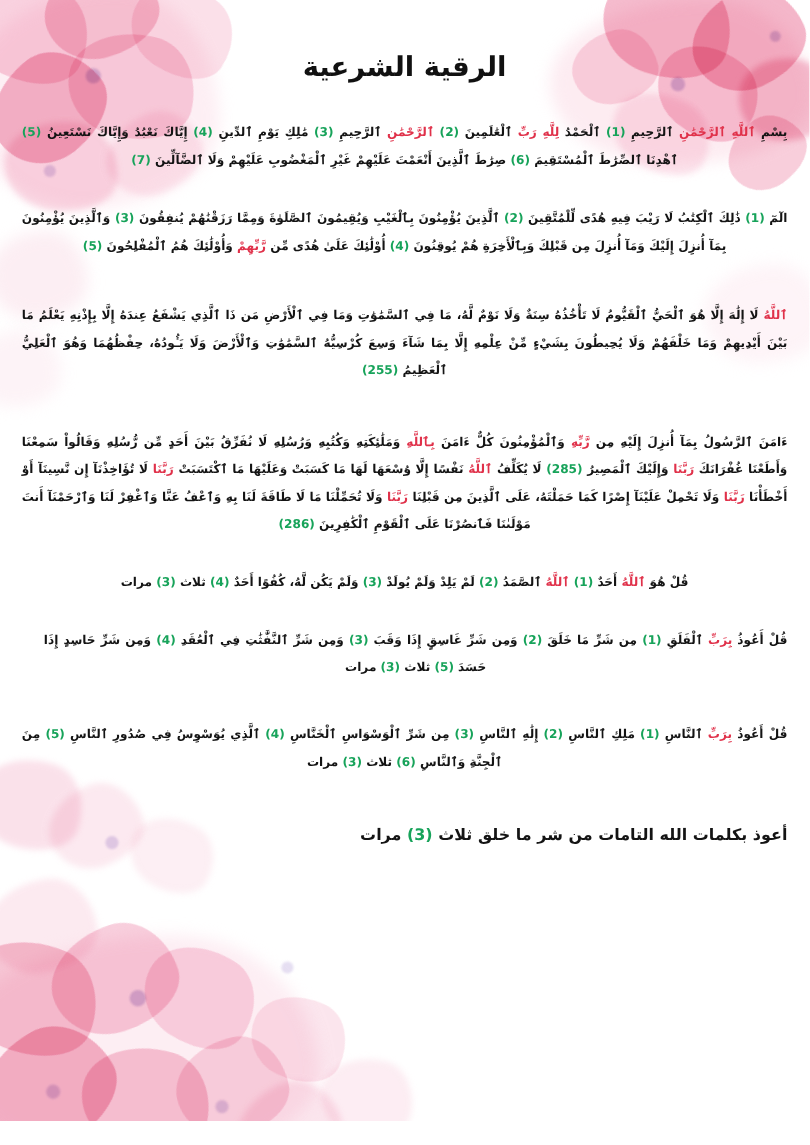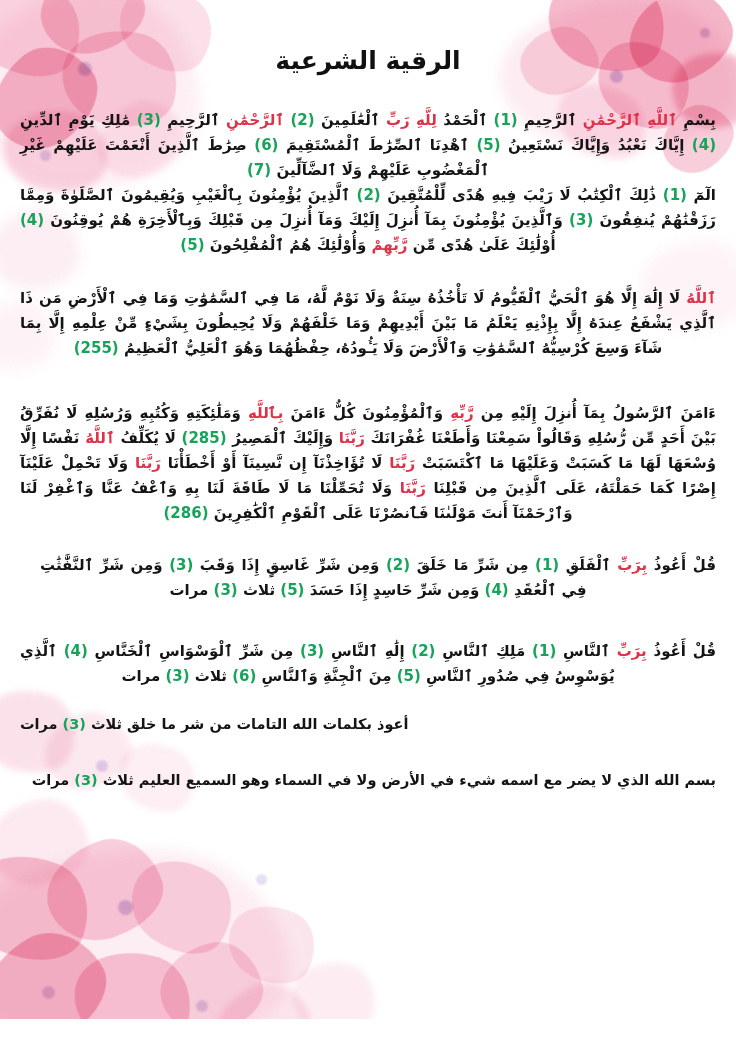--- a/index.html
+++ b/index.html
@@ -61,42 +61,42 @@
     padding-bottom: 0;
     line-height: 1.2;
   }
 
   .block {
     color: #141414;
     font-weight: bold;
     text-align: justify;
     text-align-last: center;
     direction: rtl;
-    font-size: 15px;
+    font-size: 11px;
     line-height: 25px;
   }
 
   .block.b-fatiha   { margin-top: 32px; }
-  .block.b-baqara   { }
-  .block.b-kursi    { margin-top: 28px; }
+  .block.b-baqara   { margin-top: 28px; }
+  .block.b-kursi    { margin-top: 38px; }
   .block.b-amana    { margin-top: 40px; }
   .block.b-ikhlas   { margin-top: 28px; }
   .block.b-falaq    { margin-top: 27px; margin-left: 20px; }
   .block.b-nas      { margin-top: 36px; }
 
   .dua {
     color: #141414;
     font-weight: bold;
     font-size: 14.5px;
     line-height: 26px;
     direction: rtl;
     text-align: right;
   }
   .dua.d1 { margin-top: 30px; }
-  .dua.d2 { margin-top: 22px; text-align: left; }
+  .dua.d2 { margin-top: 42px; text-align: right; }
   .dua.d3 { margin-top: 30px; text-align: right; }
 
   .ayah-num { color: #17a35a; font-weight: bold; }
   .lafz     { color: #e0314a; font-weight: bold; }
 
   .rep { color: #141414; font-weight: bold; }
 </style>
 </head>
 <body>
 
@@ -157,24 +157,24 @@
     <div class="title">الرقية الشرعية</div>
 
     <div class="block b-fatiha">بِسْمِ <span class="lafz">ٱللَّهِ</span> <span class="lafz">ٱلرَّحْمَٰنِ</span> ٱلرَّحِيمِ <span class="ayah-num">(1)</span> ٱلْحَمْدُ <span class="lafz">لِلَّهِ</span> <span class="lafz">رَبِّ</span> ٱلْعَٰلَمِينَ <span class="ayah-num">(2)</span> <span class="lafz">ٱلرَّحْمَٰنِ</span> ٱلرَّحِيمِ <span class="ayah-num">(3)</span> مَٰلِكِ يَوْمِ ٱلدِّينِ <span class="ayah-num">(4)</span> إِيَّاكَ نَعْبُدُ وَإِيَّاكَ نَسْتَعِينُ <span class="ayah-num">(5)</span> ٱهْدِنَا ٱلصِّرَٰطَ ٱلْمُسْتَقِيمَ <span class="ayah-num">(6)</span> صِرَٰطَ ٱلَّذِينَ أَنْعَمْتَ عَلَيْهِمْ غَيْرِ ٱلْمَغْضُوبِ عَلَيْهِمْ وَلَا ٱلضَّآلِّينَ <span class="ayah-num">(7)</span></div>
 
     <div class="block b-baqara">الٓمٓ <span class="ayah-num">(1)</span> ذَٰلِكَ ٱلْكِتَٰبُ لَا رَيْبَ فِيهِ هُدًى لِّلْمُتَّقِينَ <span class="ayah-num">(2)</span> ٱلَّذِينَ يُؤْمِنُونَ بِٱلْغَيْبِ وَيُقِيمُونَ ٱلصَّلَوٰةَ وَمِمَّا رَزَقْنَٰهُمْ يُنفِقُونَ <span class="ayah-num">(3)</span> وَٱلَّذِينَ يُؤْمِنُونَ بِمَآ أُنزِلَ إِلَيْكَ وَمَآ أُنزِلَ مِن قَبْلِكَ وَبِٱلْأَخِرَةِ هُمْ يُوقِنُونَ <span class="ayah-num">(4)</span> أُوْلَٰئِكَ عَلَىٰ هُدًى مِّن <span class="lafz">رَّبِّهِمْ</span> وَأُوْلَٰئِكَ هُمُ ٱلْمُفْلِحُونَ <span class="ayah-num">(5)</span></div>
 
     <div class="block b-kursi"><span class="lafz">ٱللَّهُ</span> لَا إِلَٰهَ إِلَّا هُوَ ٱلْحَيُّ ٱلْقَيُّومُ لَا تَأْخُذُهُ سِنَةٌ وَلَا نَوْمٌ لَّهُ، مَا فِي ٱلسَّمَٰوَٰتِ وَمَا فِي ٱلْأَرْضِ مَن ذَا ٱلَّذِي يَشْفَعُ عِندَهُ إِلَّا بِإِذْنِهِ يَعْلَمُ مَا بَيْنَ أَيْدِيهِمْ وَمَا خَلْفَهُمْ وَلَا يُحِيطُونَ بِشَيْءٍ مِّنْ عِلْمِهِ إِلَّا بِمَا شَآءَ وَسِعَ كُرْسِيُّهُ ٱلسَّمَٰوَٰتِ وَٱلْأَرْضَ وَلَا يَـُٔودُهُ، حِفْظُهُمَا وَهُوَ ٱلْعَلِيُّ ٱلْعَظِيمُ <span class="ayah-num">(255)</span></div>
 
     <div class="block b-amana">ءَامَنَ ٱلرَّسُولُ بِمَآ أُنزِلَ إِلَيْهِ مِن <span class="lafz">رَّبِّهِ</span> وَٱلْمُؤْمِنُونَ كُلٌّ ءَامَنَ <span class="lafz">بِٱللَّهِ</span> وَمَلَٰئِكَتِهِ وَكُتُبِهِ وَرُسُلِهِ لَا نُفَرِّقُ بَيْنَ أَحَدٍ مِّن رُّسُلِهِ وَقَالُواْ سَمِعْنَا وَأَطَعْنَا غُفْرَانَكَ <span class="lafz">رَبَّنَا</span> وَإِلَيْكَ ٱلْمَصِيرُ <span class="ayah-num">(285)</span> لَا يُكَلِّفُ <span class="lafz">ٱللَّهُ</span> نَفْسًا إِلَّا وُسْعَهَا لَهَا مَا كَسَبَتْ وَعَلَيْهَا مَا ٱكْتَسَبَتْ <span class="lafz">رَبَّنَا</span> لَا تُؤَاخِذْنَآ إِن نَّسِينَآ أَوْ أَخْطَأْنَا <span class="lafz">رَبَّنَا</span> وَلَا تَحْمِلْ عَلَيْنَآ إِصْرًا كَمَا حَمَلْتَهُ، عَلَى ٱلَّذِينَ مِن قَبْلِنَا <span class="lafz">رَبَّنَا</span> وَلَا تُحَمِّلْنَا مَا لَا طَاقَةَ لَنَا بِهِ وَٱعْفُ عَنَّا وَٱغْفِرْ لَنَا وَٱرْحَمْنَآ أَنتَ مَوْلَىٰنَا فَٱنصُرْنَا عَلَى ٱلْقَوْمِ ٱلْكَٰفِرِينَ <span class="ayah-num">(286)</span></div>
 
+    <div class="block b-ikhlas">قُلْ هُوَ <span class="lafz">ٱللَّهُ</span> أَحَدٌ <span class="ayah-num">(1)</span> <span class="lafz">ٱللَّهُ</span> ٱلصَّمَدُ <span class="ayah-num">(2)</span> لَمْ يَلِدْ وَلَمْ يُولَدْ <span class="ayah-num">(3)</span> وَلَمْ يَكُن لَّهُ، كُفُوًا أَحَدٌ <span class="ayah-num">(4)</span> <span class="rep">ثلاث <span class="ayah-num">(3)</span> مرات</span></div>
 
     <div class="block b-falaq">قُلْ أَعُوذُ <span class="lafz">بِرَبِّ</span> ٱلْفَلَقِ <span class="ayah-num">(1)</span> مِن شَرِّ مَا خَلَقَ <span class="ayah-num">(2)</span> وَمِن شَرِّ غَاسِقٍ إِذَا وَقَبَ <span class="ayah-num">(3)</span> وَمِن شَرِّ ٱلنَّفَّٰثَٰتِ فِي ٱلْعُقَدِ <span class="ayah-num">(4)</span> وَمِن شَرِّ حَاسِدٍ إِذَا حَسَدَ <span class="ayah-num">(5)</span> <span class="rep">ثلاث <span class="ayah-num">(3)</span> مرات</span></div>
 
     <div class="block b-nas">قُلْ أَعُوذُ <span class="lafz">بِرَبِّ</span> ٱلنَّاسِ <span class="ayah-num">(1)</span> مَلِكِ ٱلنَّاسِ <span class="ayah-num">(2)</span> إِلَٰهِ ٱلنَّاسِ <span class="ayah-num">(3)</span> مِن شَرِّ ٱلْوَسْوَاسِ ٱلْخَنَّاسِ <span class="ayah-num">(4)</span> ٱلَّذِي يُوَسْوِسُ فِي صُدُورِ ٱلنَّاسِ <span class="ayah-num">(5)</span> مِنَ ٱلْجِنَّةِ وَٱلنَّاسِ <span class="ayah-num">(6)</span> <span class="rep">ثلاث <span class="ayah-num">(3)</span> مرات</span></div>
 
 
     <div class="dua d2"><span>أعوذ بكلمات الله التامات من شر ما خلق</span> <span class="rep">ثلاث <span class="ayah-num">(3)</span> مرات</span></div>
 
-    <div class="dua d3"><span>بسم الله الذي لا يضر مع اسمه شيء في الأرض ولا في السماء وهو السميع العليم</span> <span class="rep">ثلاث <span class="ayah-num">(3)</span> مرات</span></div>
 
   </div>
 </div>
 
 </body></html>

